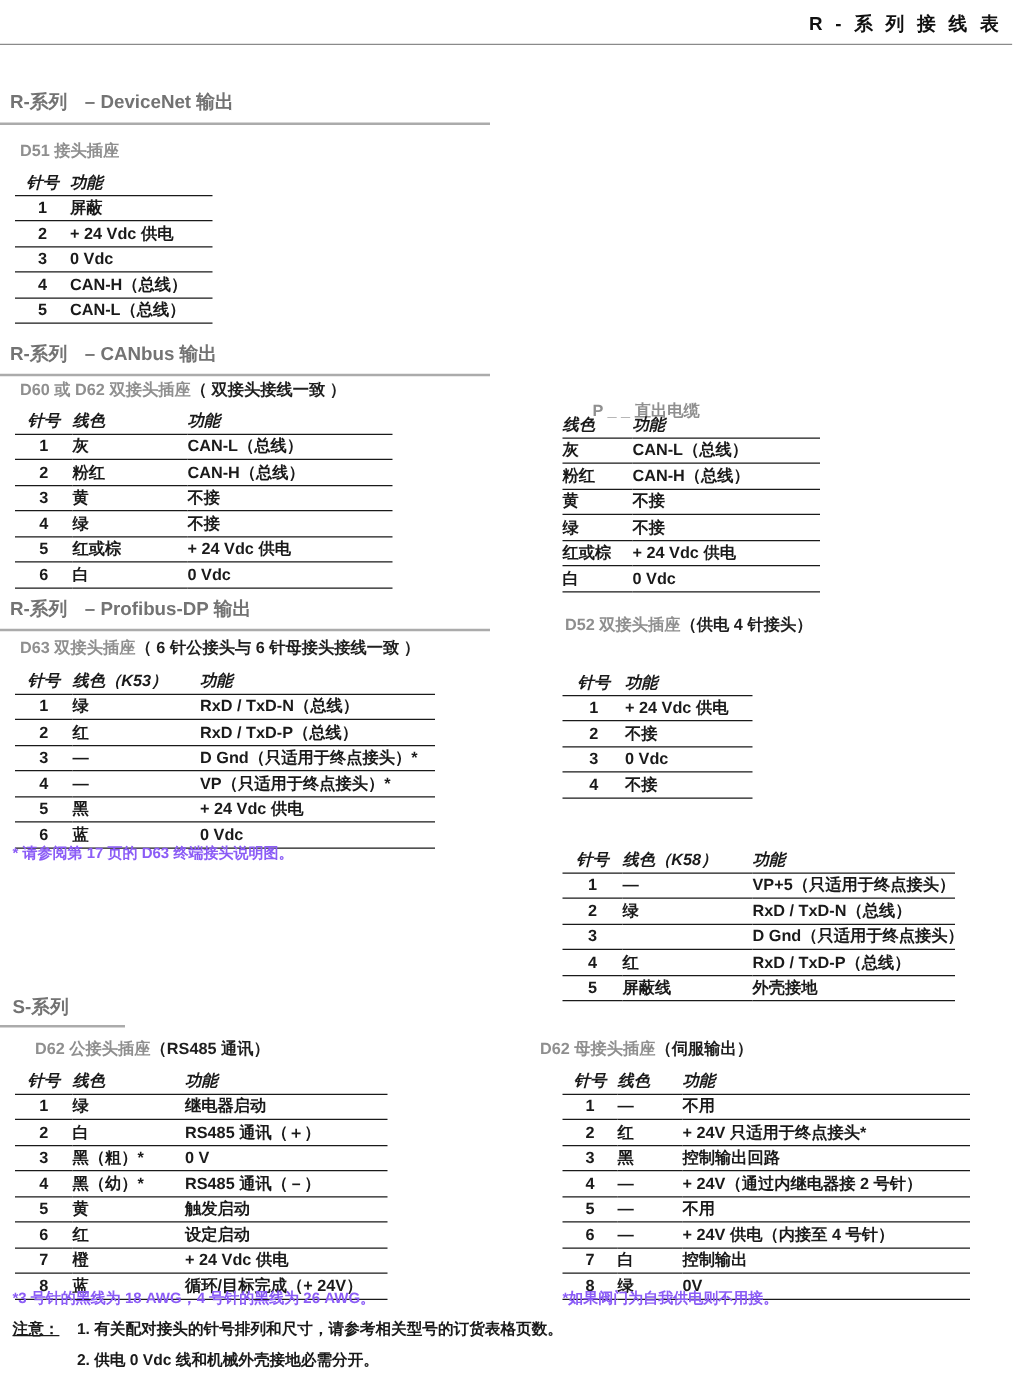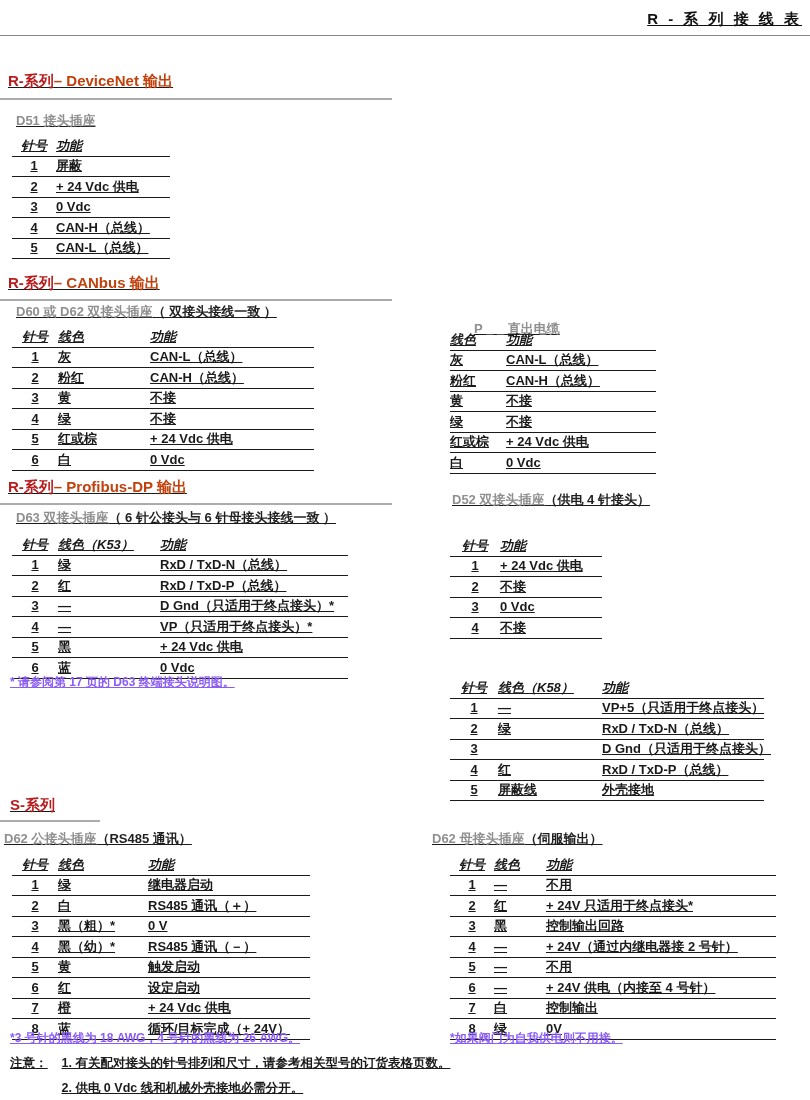--- a/index.html
+++ b/index.html
@@ -1,26 +1,26 @@
 <!DOCTYPE html>
 <html><head>
 <meta charset="utf-8">
 <style>
   html,body{margin:0;padding:0;background:#ffffff;}
   .page{
     position:relative;width:810px;height:1100px;background:#fff;
     font-family:"Liberation Sans","DejaVu Sans",sans-serif;
     font-weight:bold;color:#1a1a1a;overflow:hidden;
   }
-  .abs{position:absolute;text-decoration:underline;}
+  .abs{position:absolute;}
   .page-title{top:10px;right:8px;font-size:15px;letter-spacing:3px;color:#111;}
   .page-rule{top:35px;left:0;width:810px;height:1px;background:#8a8a8a;}
   .section-title{font-size:15px;white-space:nowrap;}
-  .section-title .series{color:#b91c1c;margin-right:0;}
-  .section-title .rest{color:#c2410c;}
+  .section-title .series{color:#737373;margin-right:14px;}
+  .section-title .rest{color:#737373;}
   .section-rule{height:2px;background:#ababab;}
   .caption{font-size:13px;white-space:nowrap;}
   .caption .code{color:#8f8f8f;}
   .caption .paren{color:#1f1f1f;}
   table{border-collapse:collapse;table-layout:fixed;}
   th,td{
     font-size:13px;font-weight:bold;color:#1a1a1a;
     border-bottom:1.5px solid #1a1a1a;
     padding:2.5px 0 3px 0;white-space:nowrap;overflow:visible;
     text-align:left;line-height:14px;
@@ -291,21 +291,21 @@
           <td>外壳接地</td>
         </tr>
       </tbody>
   </table>
 
   <div class="abs section-title" style="left:10px;top:796px;">
     <span class="series">S-系列</span><span class="rest"></span>
   </div>
   <div class="abs section-rule" style="left:0;top:820px;width:100px;"></div>
 
-  <div class="abs caption" style="left:4px;top:830px;text-align:right;">
+  <div class="abs caption" style="left:28px;top:830px;text-align:right;">
     <span class="code">D62 公接头插座</span><span class="paren">（RS485 通讯）</span>
   </div>
   <table class="abs t-d62m pin-col" style="left:12px;top:855px;">
     <thead>
         <tr>
           <th>针号</th>
           <th>线色</th>
           <th>功能</th>
         </tr>
       </thead>

